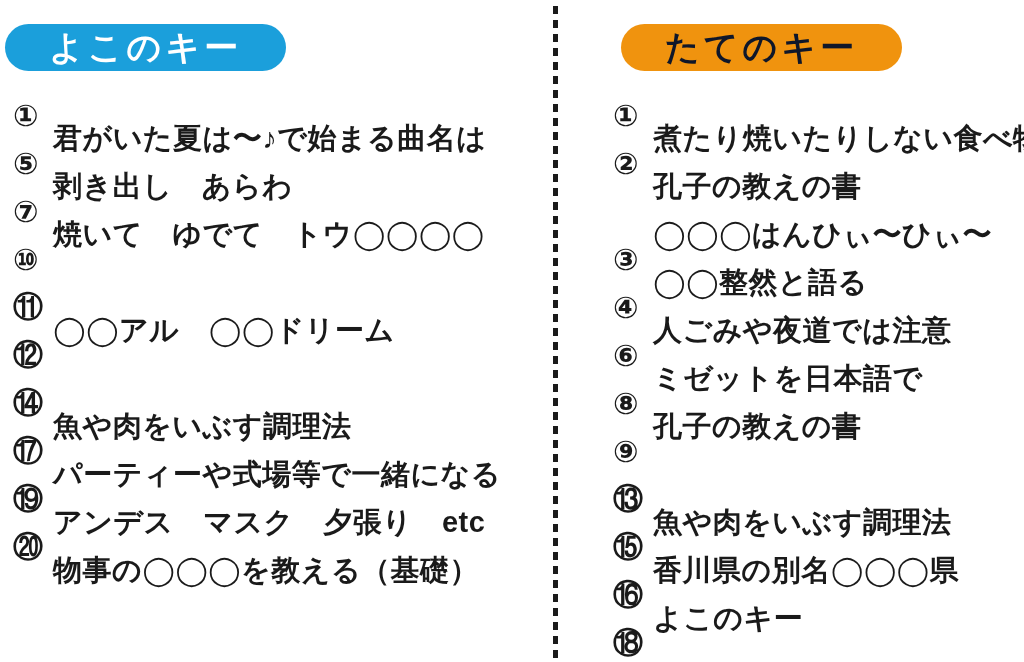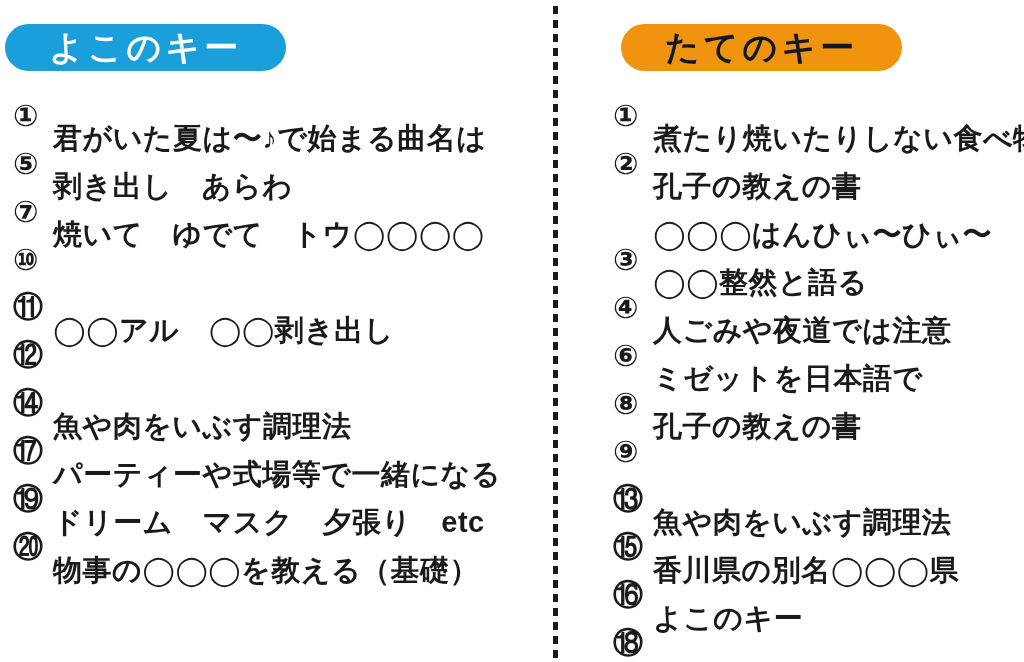--- a/index.html
+++ b/index.html
@@ -78,25 +78,25 @@
 
 <div class="divider"></div>
 
 <div class="col col-left">
   <div class="pill" style="background: rgb(27, 159, 219); color: rgb(255, 255, 255);">よこのキー</div>
   <ul class="clues">
       <li class="clue"><span class="num">①</span><span class="txt">君がいた夏は〜♪で始まる曲名は</span></li>
       <li class="clue"><span class="num">⑤</span><span class="txt">剥き出し　あらわ</span></li>
       <li class="clue"><span class="num">⑦</span><span class="txt">焼いて　ゆでて　トウ◯◯◯◯</span></li>
       <li class="clue"><span class="num">⑩</span></li>
-      <li class="clue"><span class="num">⑪</span><span class="txt">◯◯アル　◯◯剥き出し</span></li>
+      <li class="clue"><span class="num">⑪</span><span class="txt">◯◯アル　◯◯ドリーム</span></li>
       <li class="clue"><span class="num">⑫</span></li>
       <li class="clue"><span class="num">⑭</span><span class="txt">魚や肉をいぶす調理法</span></li>
       <li class="clue"><span class="num">⑰</span><span class="txt">パーティーや式場等で一緒になる</span></li>
-      <li class="clue"><span class="num">⑲</span><span class="txt">ドリーム　マスク　夕張り　etc</span></li>
+      <li class="clue"><span class="num">⑲</span><span class="txt">アンデス　マスク　夕張り　etc</span></li>
       <li class="clue"><span class="num">⑳</span><span class="txt">物事の◯◯◯を教える（基礎）</span></li>
     </ul>
 </div>
 
 <div class="col col-right">
   <div class="pill" style="background: rgb(240, 147, 14); color: #0f172a;">たてのキー</div>
   <ul class="clues">
       <li class="clue"><span class="num">①</span><span class="txt">煮たり焼いたりしない食べ物</span></li>
       <li class="clue"><span class="num">②</span><span class="txt">孔子の教えの書</span></li>
       <li class="clue"><span class="num"></span><span class="txt">◯◯◯はんひぃ〜ひぃ〜</span></li>

